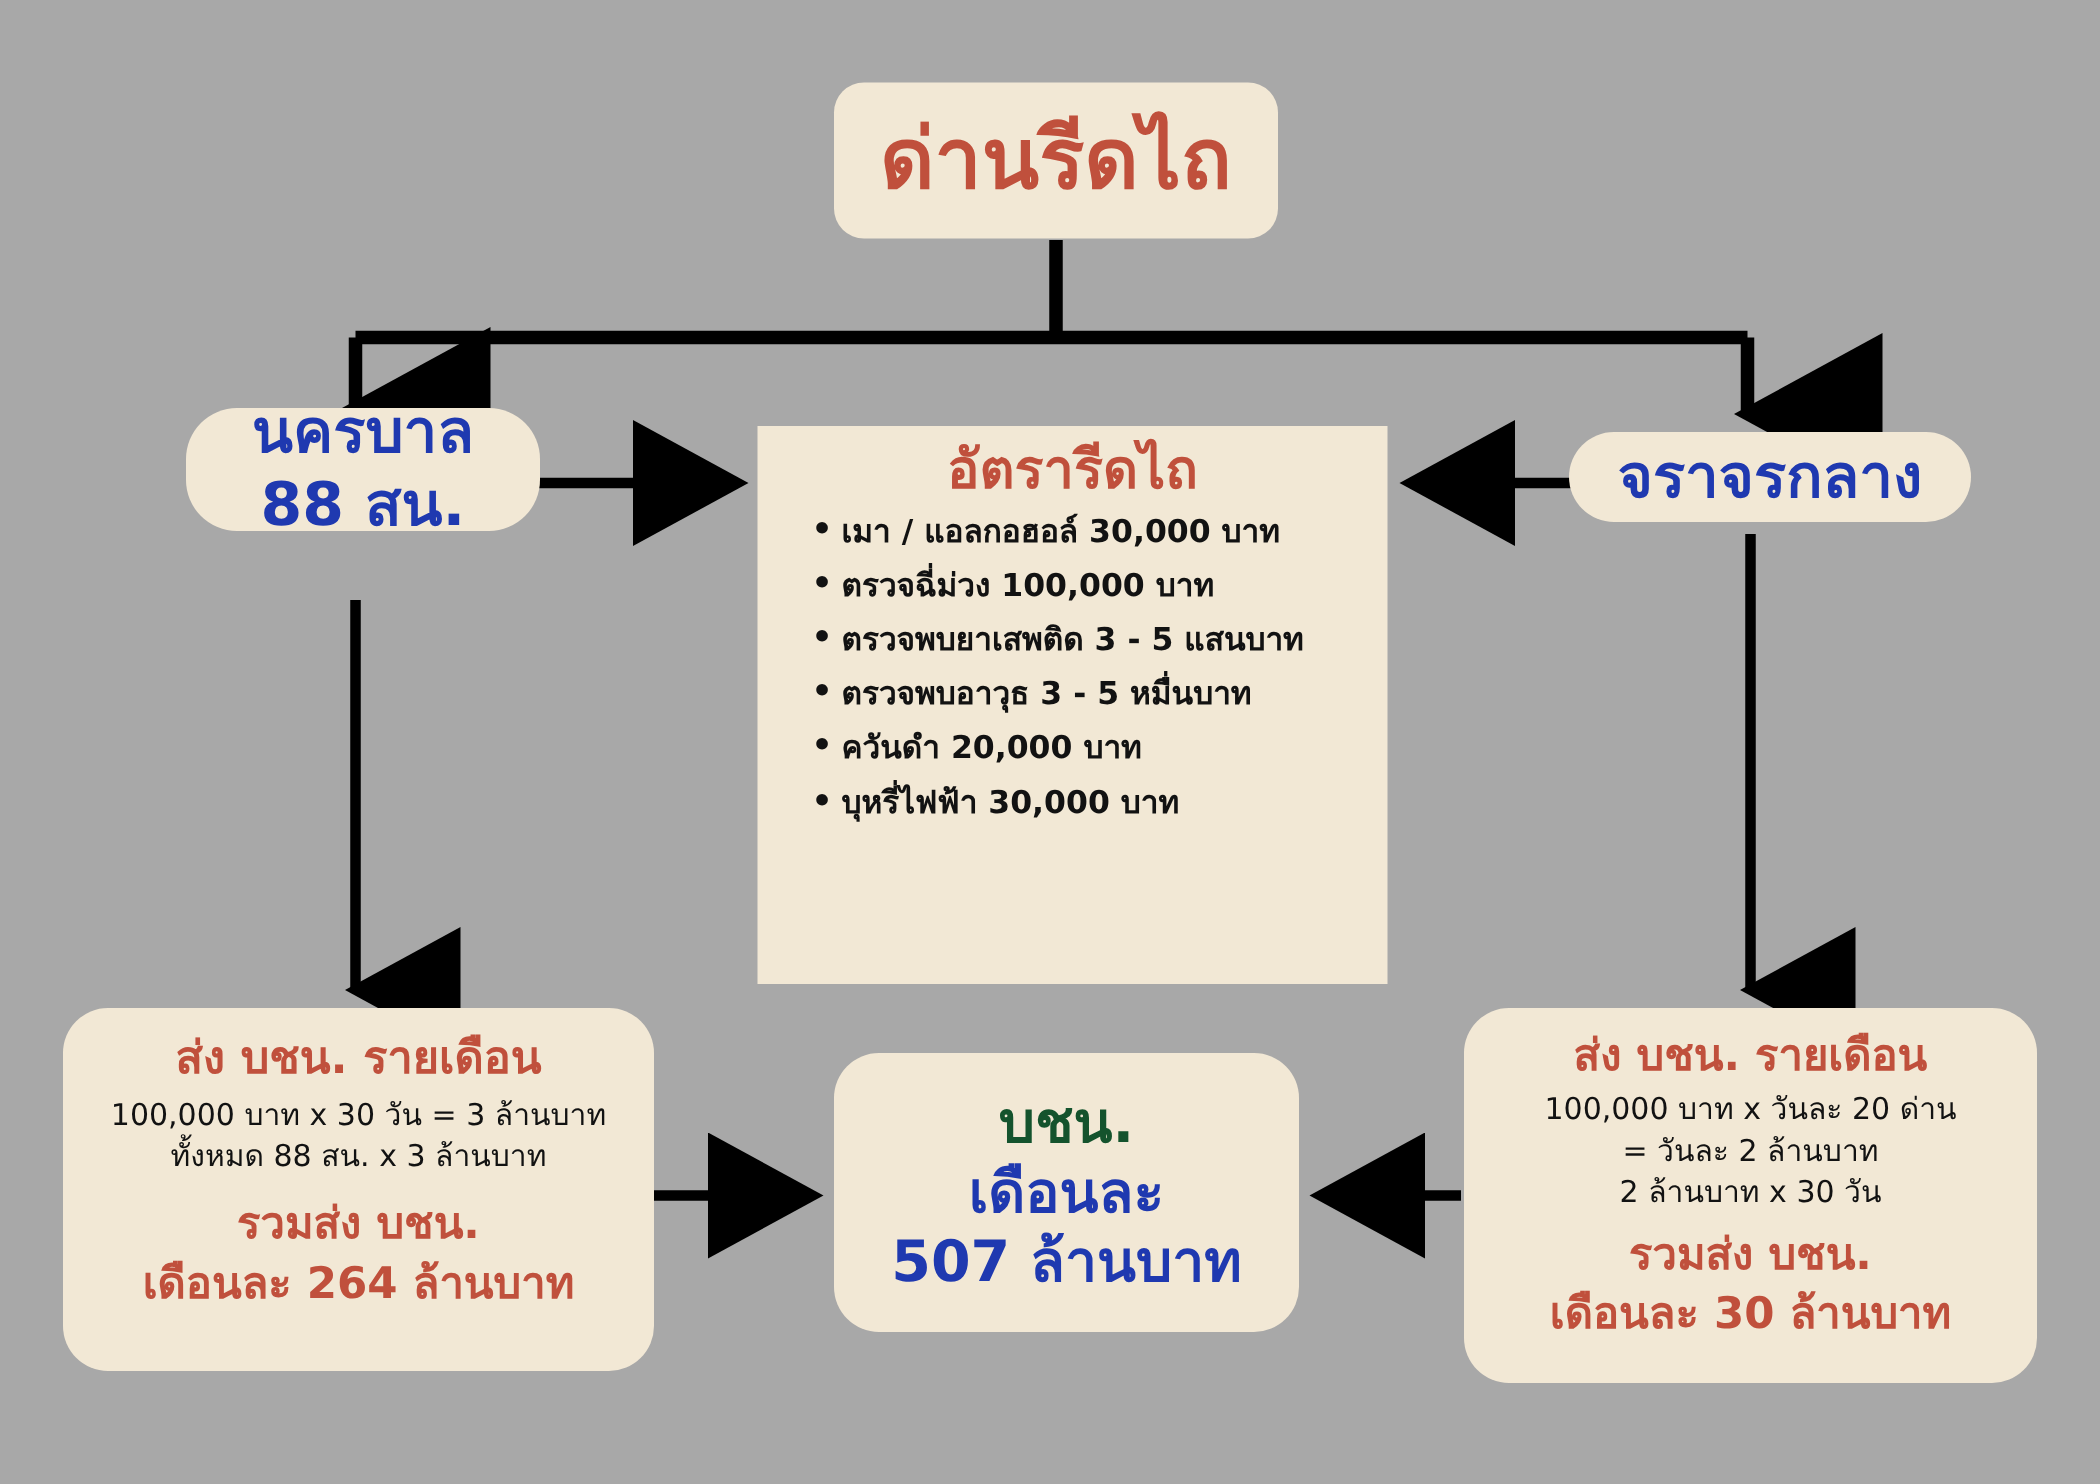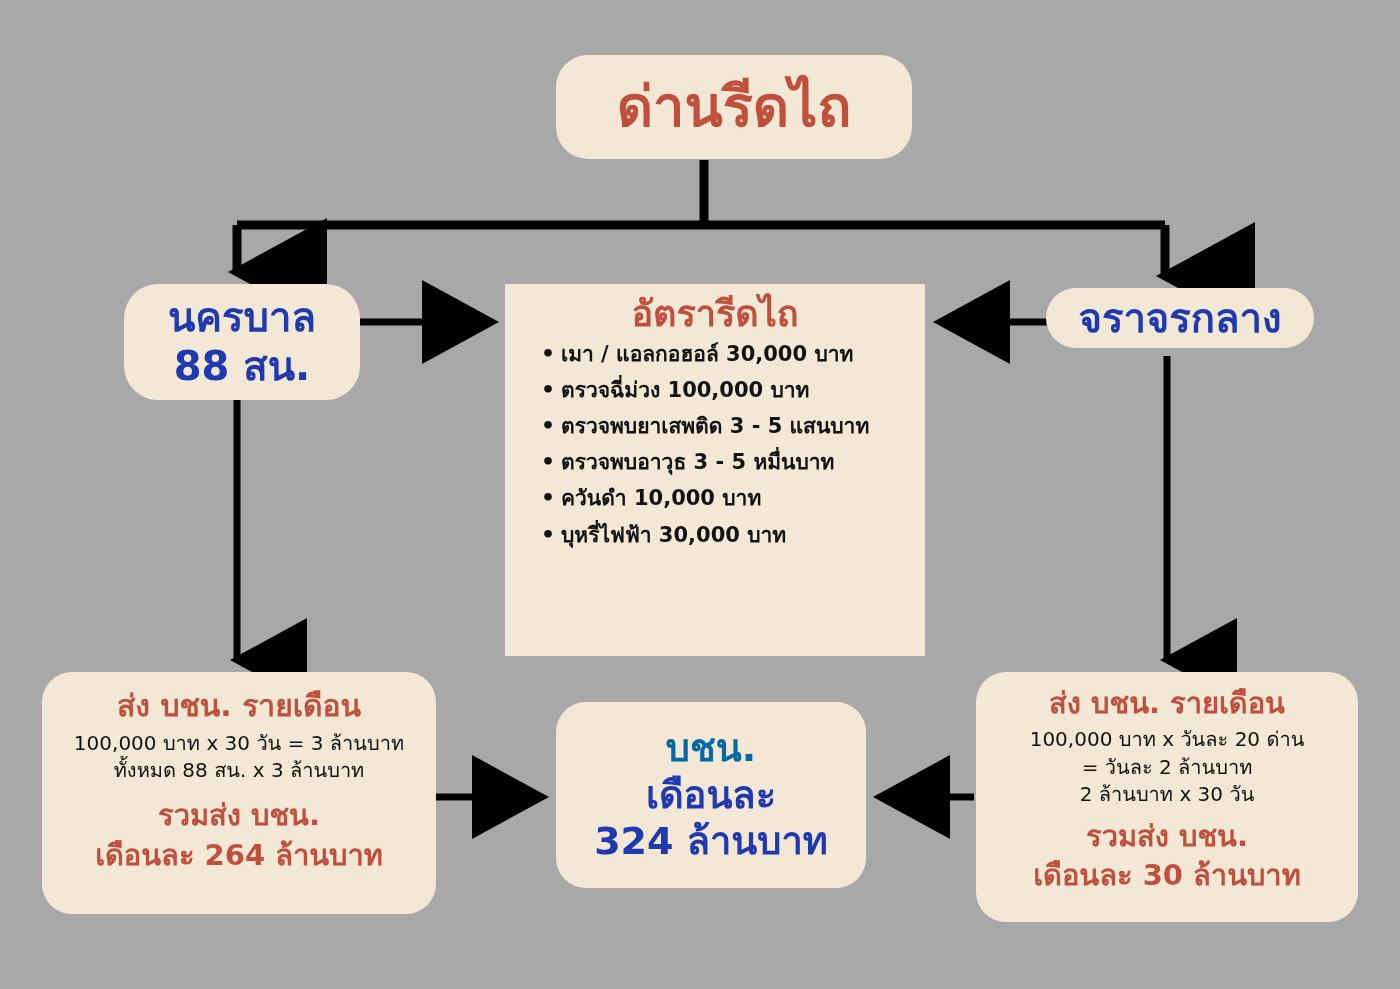--- a/index.html
+++ b/index.html
@@ -38,39 +38,39 @@
     justify-content: center;
     text-align: center;
     line-height: 1.22;
   }
   .rounded {
     border-radius: 34px;
   }
   .title-node {
     left: 556px;
     top: 55px;
-    width: 356px;
+    width: 296px;
     height: 104px;
-    border-radius: 32px;
+    border-radius: 20px;
   }
   .title-node .t {
     font-size: 56px;
     font-weight: bold;
     color: #c0503c;
   }
   .side-node .t {
     font-size: 40px;
     font-weight: bold;
     color: #1f39b0;
   }
   .left-node {
     left: 124px;
-    top: 284px;
+    top: 272px;
     width: 236px;
-    height: 116px;
+    height: 82px;
   }
   .right-node {
     left: 1046px;
     top: 288px;
     width: 268px;
     height: 60px;
     border-radius: 34px;
   }
   .rates-node {
     left: 505px;
@@ -158,21 +158,21 @@
   }
   .sum-line {
     font-size: 29px;
     font-weight: bold;
     color: #c0503c;
     margin-top: 4px;
   }
   .bc-red {
     font-size: 38px;
     font-weight: bold;
-    color: #0369a1;
+    color: #14532d;
   }
   .bc-blue {
     font-size: 38px;
     font-weight: bold;
     color: #1f39b0;
   }
   .gap6 { height: 8px; }
   .gap10 { height: 12px; }
 </style>
 </head>
@@ -227,38 +227,38 @@
     <div class="t">จราจรกลาง</div>
   </div>
 
   <div class="node rates-node">
     <div class="rates-title">อัตรารีดไถ</div>
     <ul class="rates-list">
       <li>เมา / แอลกอฮอล์ 30,000 บาท</li>
       <li>ตรวจฉี่ม่วง 100,000 บาท</li>
       <li>ตรวจพบยาเสพติด 3 - 5 แสนบาท</li>
       <li>ตรวจพบอาวุธ 3 - 5 หมื่นบาท</li>
-      <li>ควันดำ 10,000 บาท</li>
+      <li>ควันดำ 20,000 บาท</li>
       <li>บุหรี่ไฟฟ้า 30,000 บาท</li>
     </ul>
   </div>
 
   <div class="node bl-node">
     <div class="hl-red">ส่ง บชน. รายเดือน</div>
     <div class="calc">100,000 บาท x 30 วัน = 3 ล้านบาท</div>
     <div class="calc tight">ทั้งหมด 88 สน. x 3 ล้านบาท</div>
     <div class="gap10"></div>
     <div class="sum-line">รวมส่ง บชน.</div>
     <div class="sum-line">เดือนละ 264 ล้านบาท</div>
   </div>
 
   <div class="node bc-node">
     <div class="bc-red">บชน.</div>
     <div class="bc-blue">เดือนละ</div>
-    <div class="bc-blue">324 ล้านบาท</div>
+    <div class="bc-blue">507 ล้านบาท</div>
   </div>
 
   <div class="node br-node">
     <div class="hl-red-sm">ส่ง บชน. รายเดือน</div>
     <div class="calc">100,000 บาท x วันละ 20 ด่าน</div>
     <div class="calc tight">= วันละ 2 ล้านบาท</div>
     <div class="calc tight">2 ล้านบาท x 30 วัน</div>
     <div class="gap6"></div>
     <div class="sum-line">รวมส่ง บชน.</div>
     <div class="sum-line">เดือนละ 30 ล้านบาท</div>

